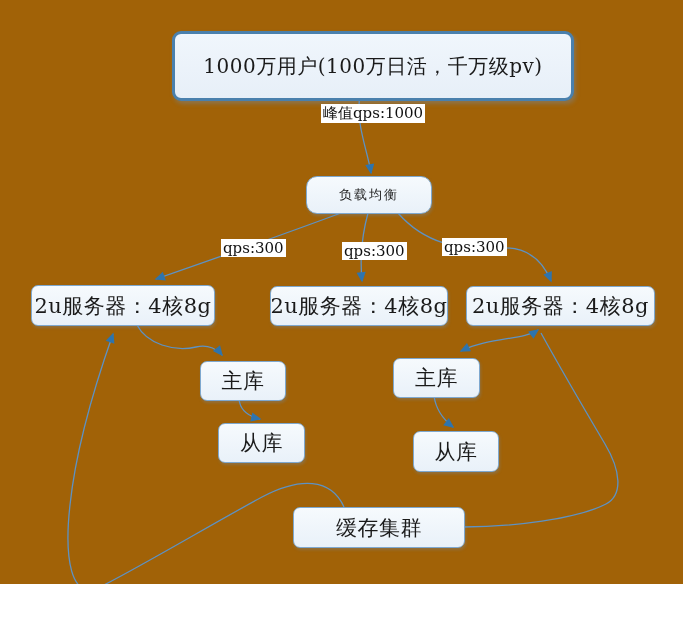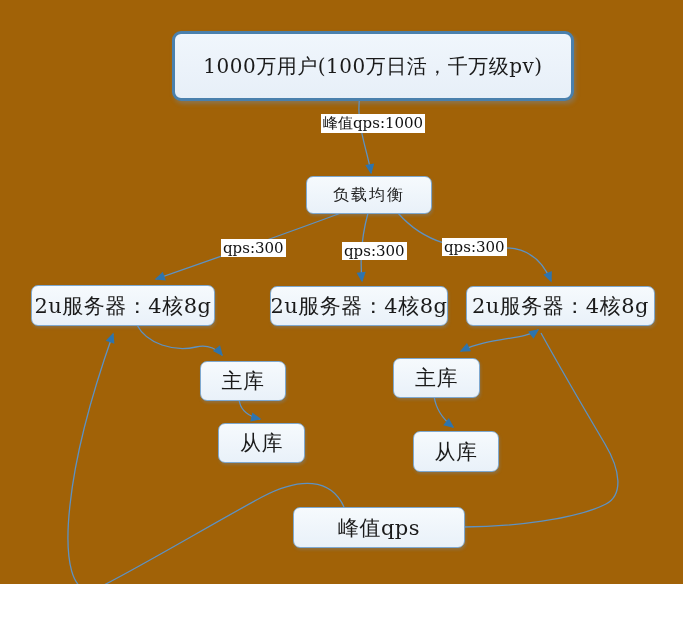--- a/index.html
+++ b/index.html
@@ -13,37 +13,37 @@
     background:linear-gradient(180deg,#f6fafd 0%,#e9f1f9 100%);
     border:1.4px solid #7ea8cf;border-radius:7px;
     box-shadow:1px 2px 3px rgba(110,145,185,0.30);
     font-size:21px;letter-spacing:0.5px;white-space:nowrap;
   }
   .node.major{
     border:3.6px solid #4a80ad;border-radius:9px;font-size:20px;
     background:linear-gradient(180deg,#f0f6fc 0%,#e7eff8 100%);
     box-shadow:2px 3px 4px rgba(110,145,185,0.38);
   }
-  .node.lb{font-size:16px;letter-spacing:2px;}
+  .node.lb{font-size:13px;letter-spacing:2px;border-radius:11px;}
   .edge-label{
     position:absolute;z-index:2;background:#ffffff;padding:0 2px;
     font-size:15px;color:#111;white-space:nowrap;
   }
   
   .n-users{left:172px;top:31px;width:396px;height:64px;}
   .n-lb{left:306px;top:176px;width:124px;height:36px;}
   .n-s1{left:31px;top:285px;width:182px;height:39px;}
   .n-s2{left:270px;top:286px;width:176px;height:38px;}
   .n-s3{left:466px;top:286px;width:187px;height:38px;}
   .n-m1{left:200px;top:361px;width:84px;height:38px;}
   .n-sl1{left:218px;top:423px;width:85px;height:38px;}
   .n-m2{left:393px;top:358px;width:85px;height:38px;}
   .n-sl2{left:413px;top:431px;width:84px;height:39px;}
   .n-cache{left:293px;top:507px;width:170px;height:39px;}
-  .l-peak{left:321px;top:114px;}
+  .l-peak{left:321px;top:104px;}
   .l-qps1{left:221px;top:239px;}
   .l-qps2{left:342px;top:242px;}
   .l-qps3{left:442px;top:238px;}
 </style>
 </head>
 <body>
 
 <div class="canvas">
 
   <svg class="wires" width="683" height="623" viewBox="0 0 683 623">
@@ -92,21 +92,21 @@
   </div>
 
   <div class="node n-m2">
     <span>主库</span>
   </div>
   <div class="node n-sl2">
     <span>从库</span>
   </div>
 
   <div class="node n-cache">
-    <span>峰值qps</span>
+    <span>缓存集群</span>
   </div>
 
   <div class="edge-label l-peak">峰值qps:1000</div>
   <div class="edge-label l-qps1">qps:300</div>
   <div class="edge-label l-qps2">qps:300</div>
   <div class="edge-label l-qps3">qps:300</div>
 
 </div>
 
 </body></html>

